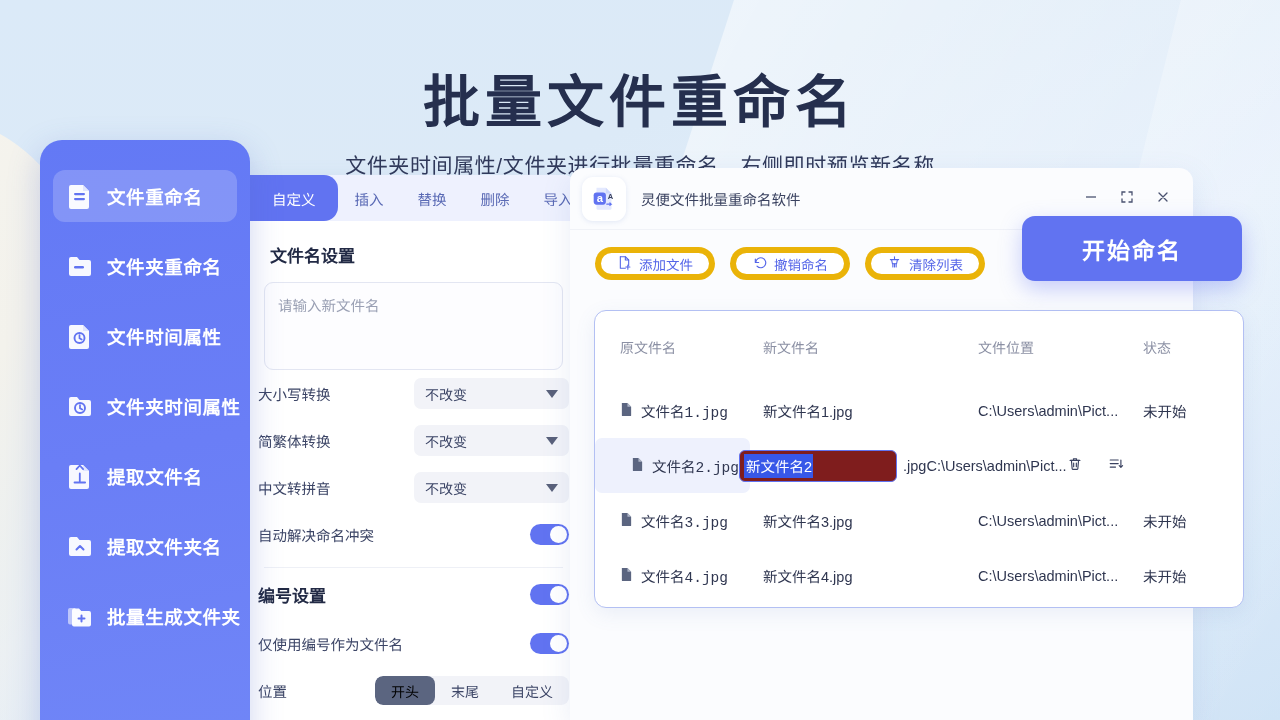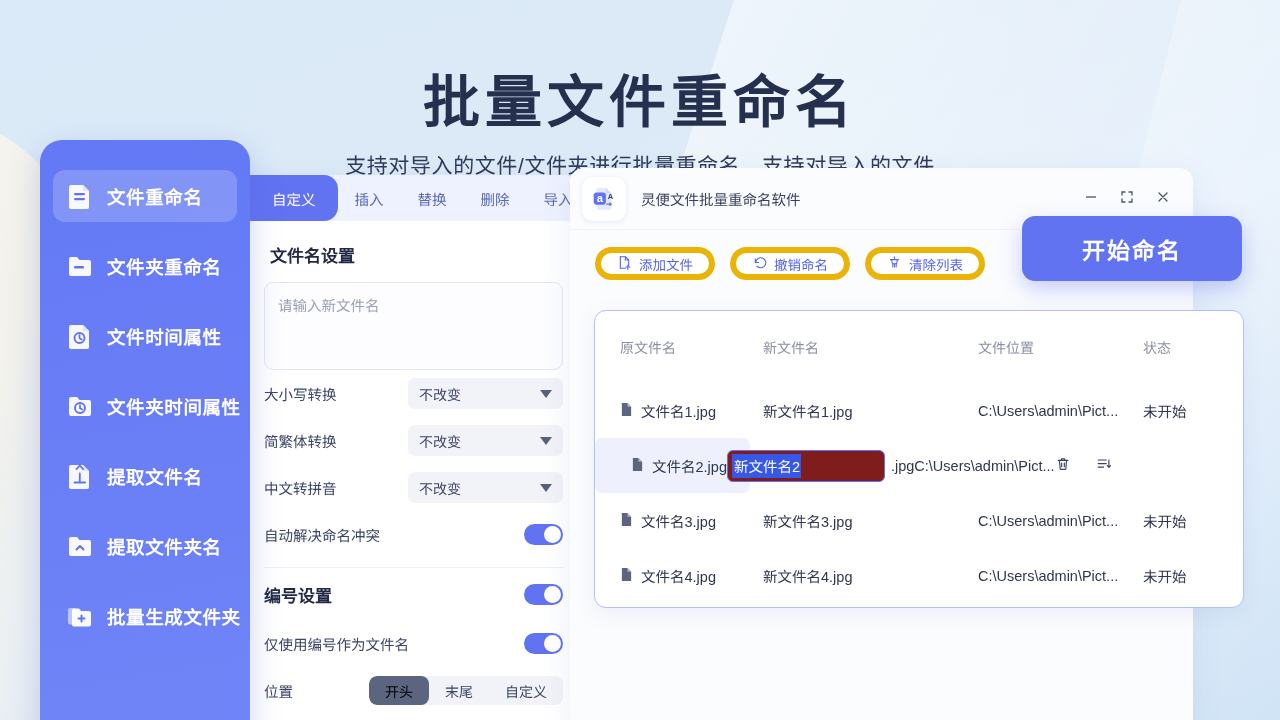--- a/index.html
+++ b/index.html
@@ -130,21 +130,21 @@
     border: 1px solid #e3e6f2;
     border-radius: 9px;
     background: #fdfdff;
     padding: 11px 13px;
     font-size: 14.5px;
     color: #9aa0b4;
     cursor: text;
   }
   .srow {
     display: flex; align-items: center;
-    margin: 0 14px;
+    margin: 0 8px;
     height: 47px;
   }
   .srow .lbl { font-size: 14.5px; color: #3c4566; flex: 1; }
   .sel {
     width: 155px; height: 31px;
     background: #f2f3f8;
     border-radius: 7px;
     display: flex; align-items: center;
     padding: 0 11px;
     font-size: 14px; color: #3c4566;
@@ -261,21 +261,21 @@
   .trow {
     display: flex; align-items: center;
     height: 55px;
     font-size: 14.5px; color: #2f3650;
   }
   .trow.sel { background: #eef1fd; }
   .c1 { width: 168px; padding-left: 25px; display: flex; align-items: center; gap: 8px; }
   .c2 { width: 215px; display: flex; align-items: center; }
   .c3 { width: 165px; }
   .c4 { width: 90px; }
-  .filetxt { white-space: nowrap; }
+  .filetxt { white-space: nowrap; font-family: Liberation Mono, monospace; }
   .inline-input {
     width: 158px; height: 32px;
     border: 1px solid #6173f1;
     border-radius: 6px;
     background: #7f1d1d;
     display: flex; align-items: center;
     padding: 0 4px;
   }
   .selected-text {
     background: #3757e8; color: #fff;
@@ -288,21 +288,21 @@
 </style>
 </head>
 <body>
 
 <div class="bg-cream"></div>
 <div class="bg-diag"></div>
 <div class="bg-diag2"></div>
 
 <div class="hero">
   <div class="hero-title">批量文件重命名</div>
-  <div class="hero-sub">支持对导入的文件/文件夹进行批量重命名，支持对导入的文件</div>
+  <div class="hero-sub">文件夹时间属性/文件夹进行批量重命名，右侧即时预览新名称</div>
 </div>
 
 <div class="sidebar">
 
   <div class="side-item active">
     <span class="side-ico">
       <svg viewBox="0 0 28 28" width="28" height="28">
         <path d="M5 3h12l6 6v16a2 2 0 0 1-2 2H5a2 2 0 0 1-2-2V5a2 2 0 0 1 2-2z" fill="#ffffff" opacity=".95"></path>
         <path d="M17 3l6 6h-6z" fill="#dfe4ff"></path>
         <rect x="8" y="11" width="11" height="2.2" rx="1.1" fill="#6173f1"></rect>

